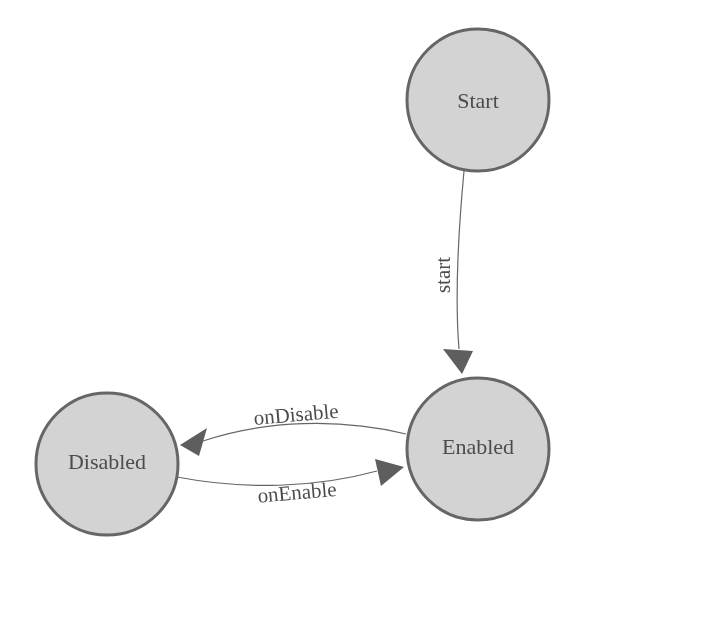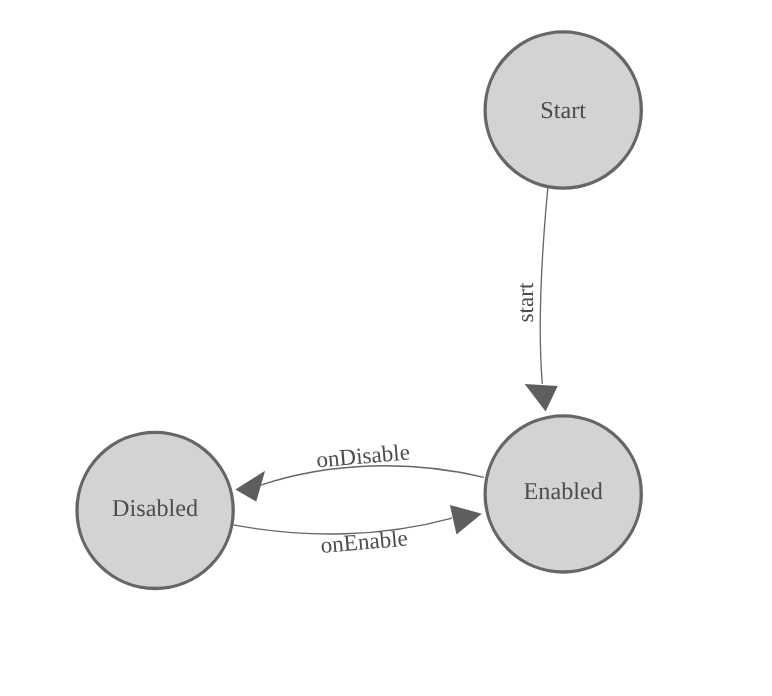--- a/index.html
+++ b/index.html
@@ -8,21 +8,20 @@
     width: 702px;
     height: 633px;
     background: #ffffff;
     overflow: hidden;
     font-family: "Liberation Serif", "DejaVu Serif", serif;
   }
   .diagram-wrap {
     position: relative;
     width: 642px;
     height: 633px;
-    margin-left: 34px;
   }
   svg { display: block; }
   .node-label {
     font-family: "Liberation Serif", "DejaVu Serif", serif;
     font-size: 22px;
   }
   .edge-label {
     font-family: "Liberation Serif", "DejaVu Serif", serif;
     font-size: 21px;
   }

